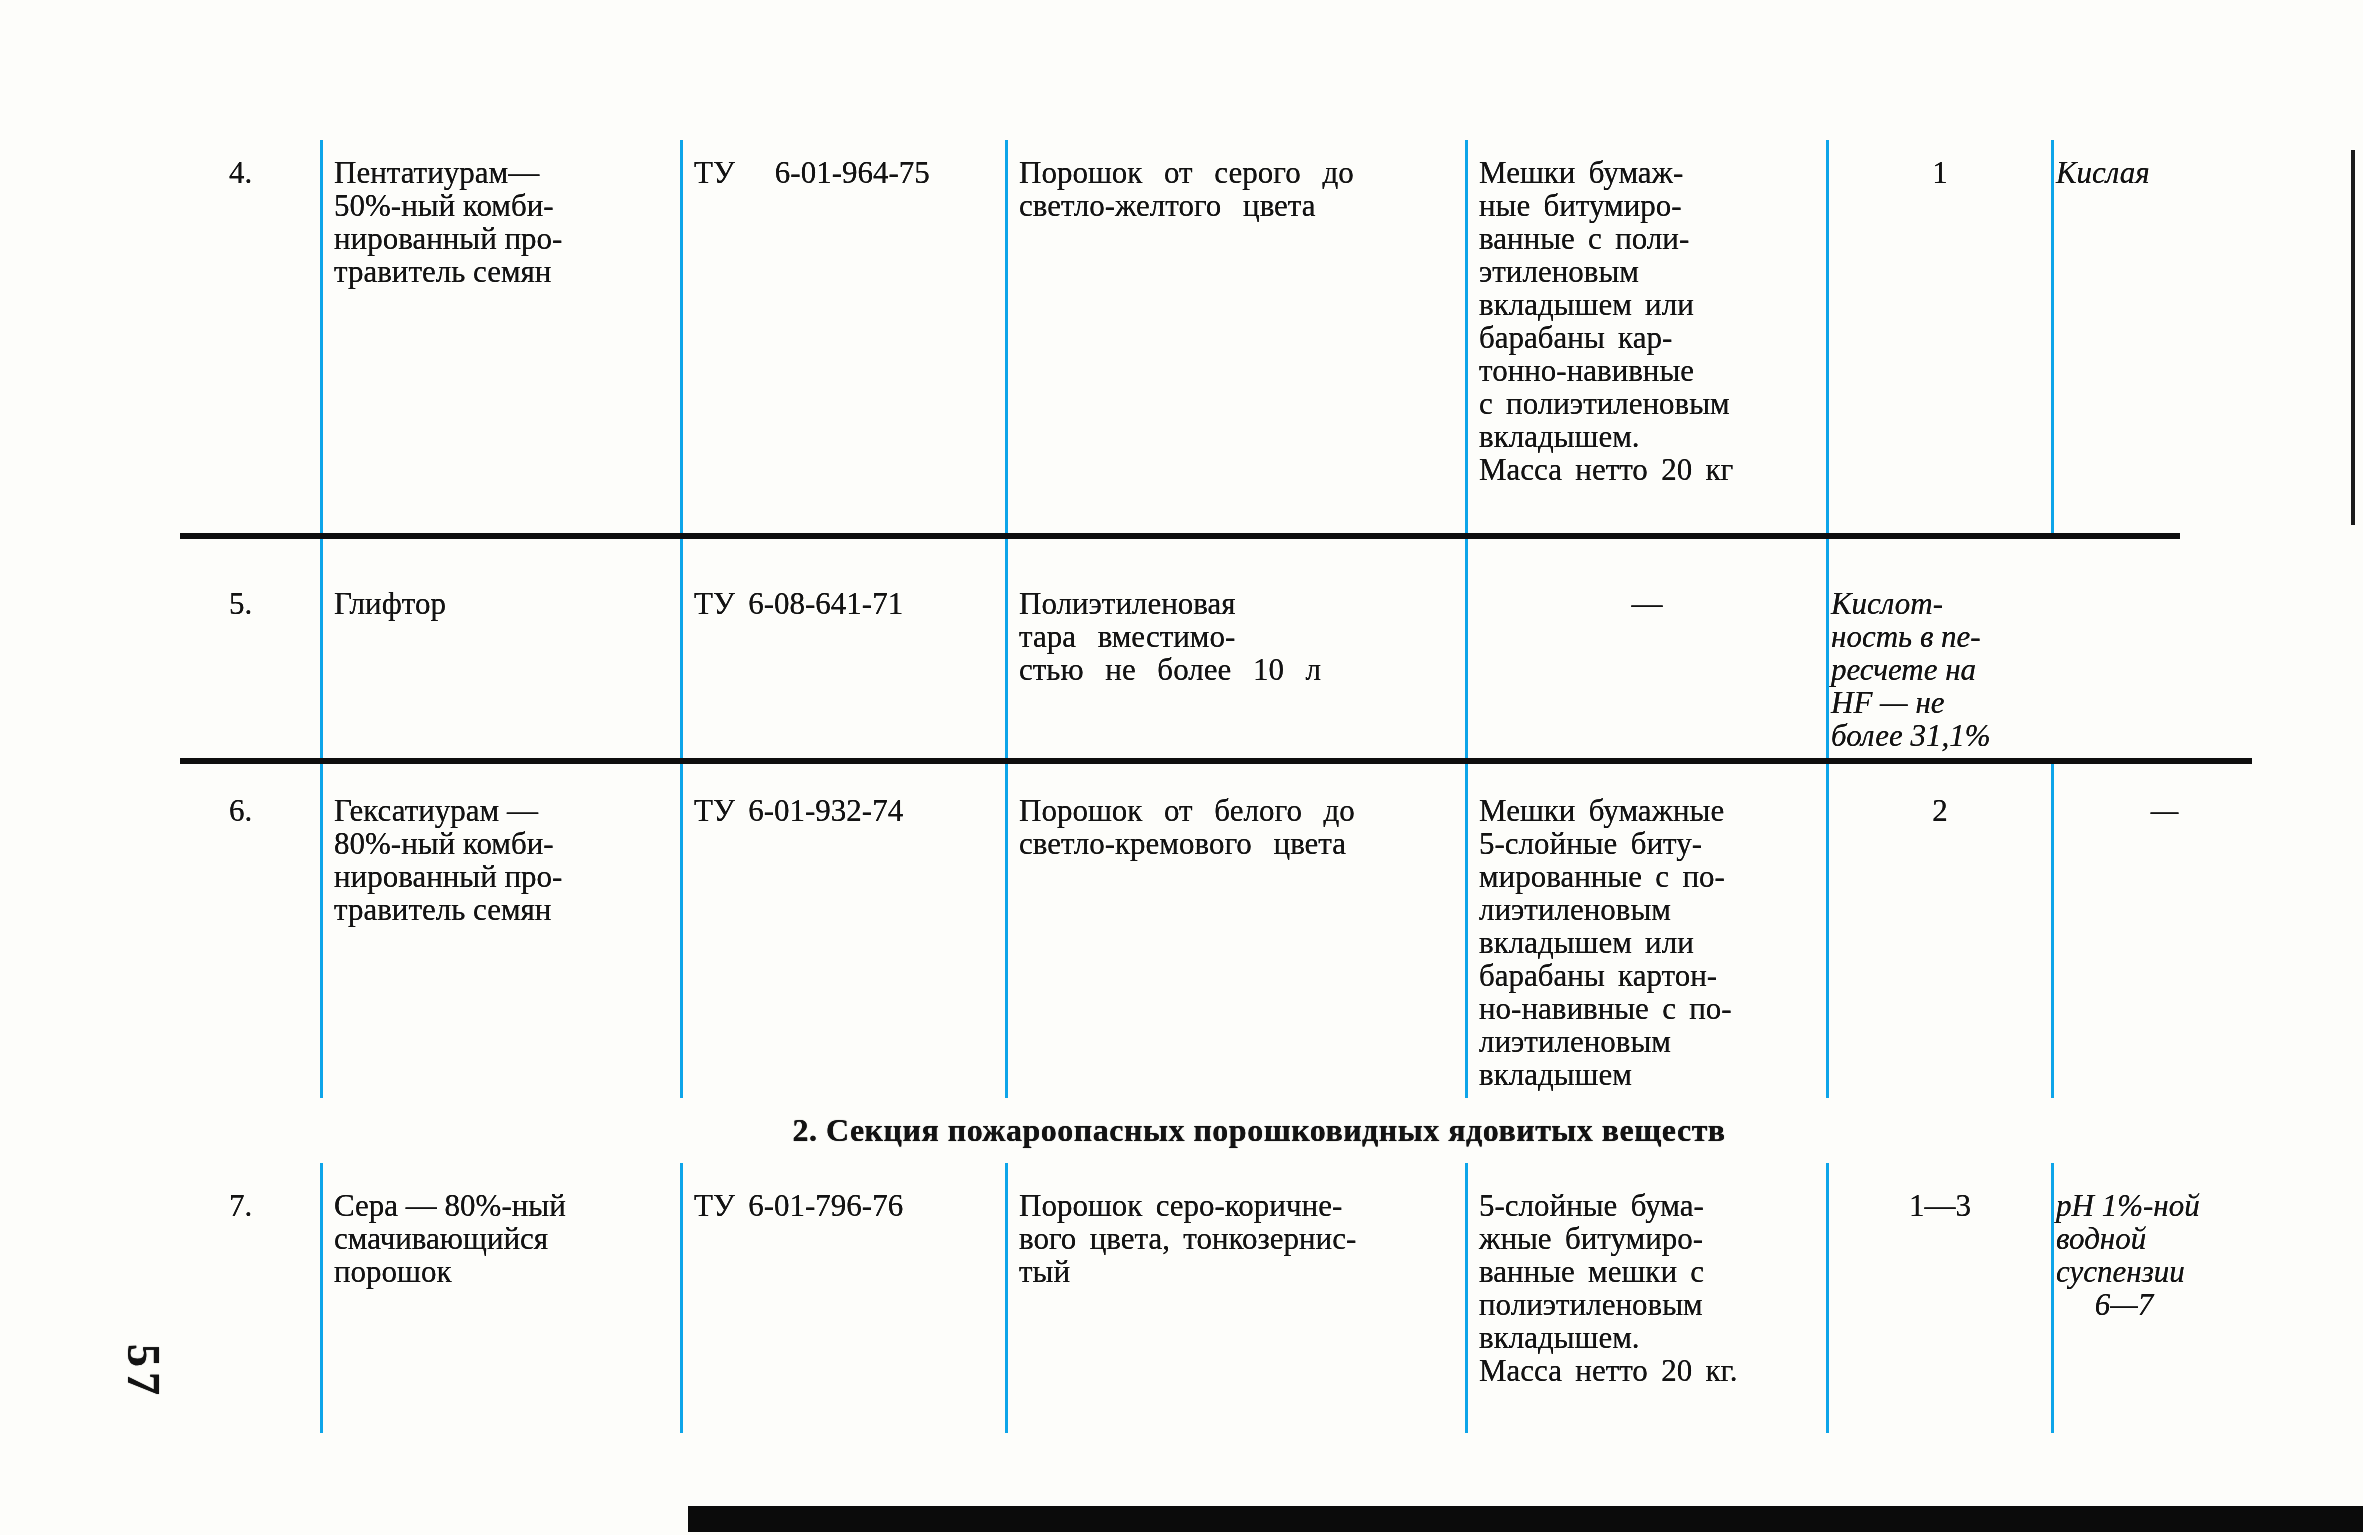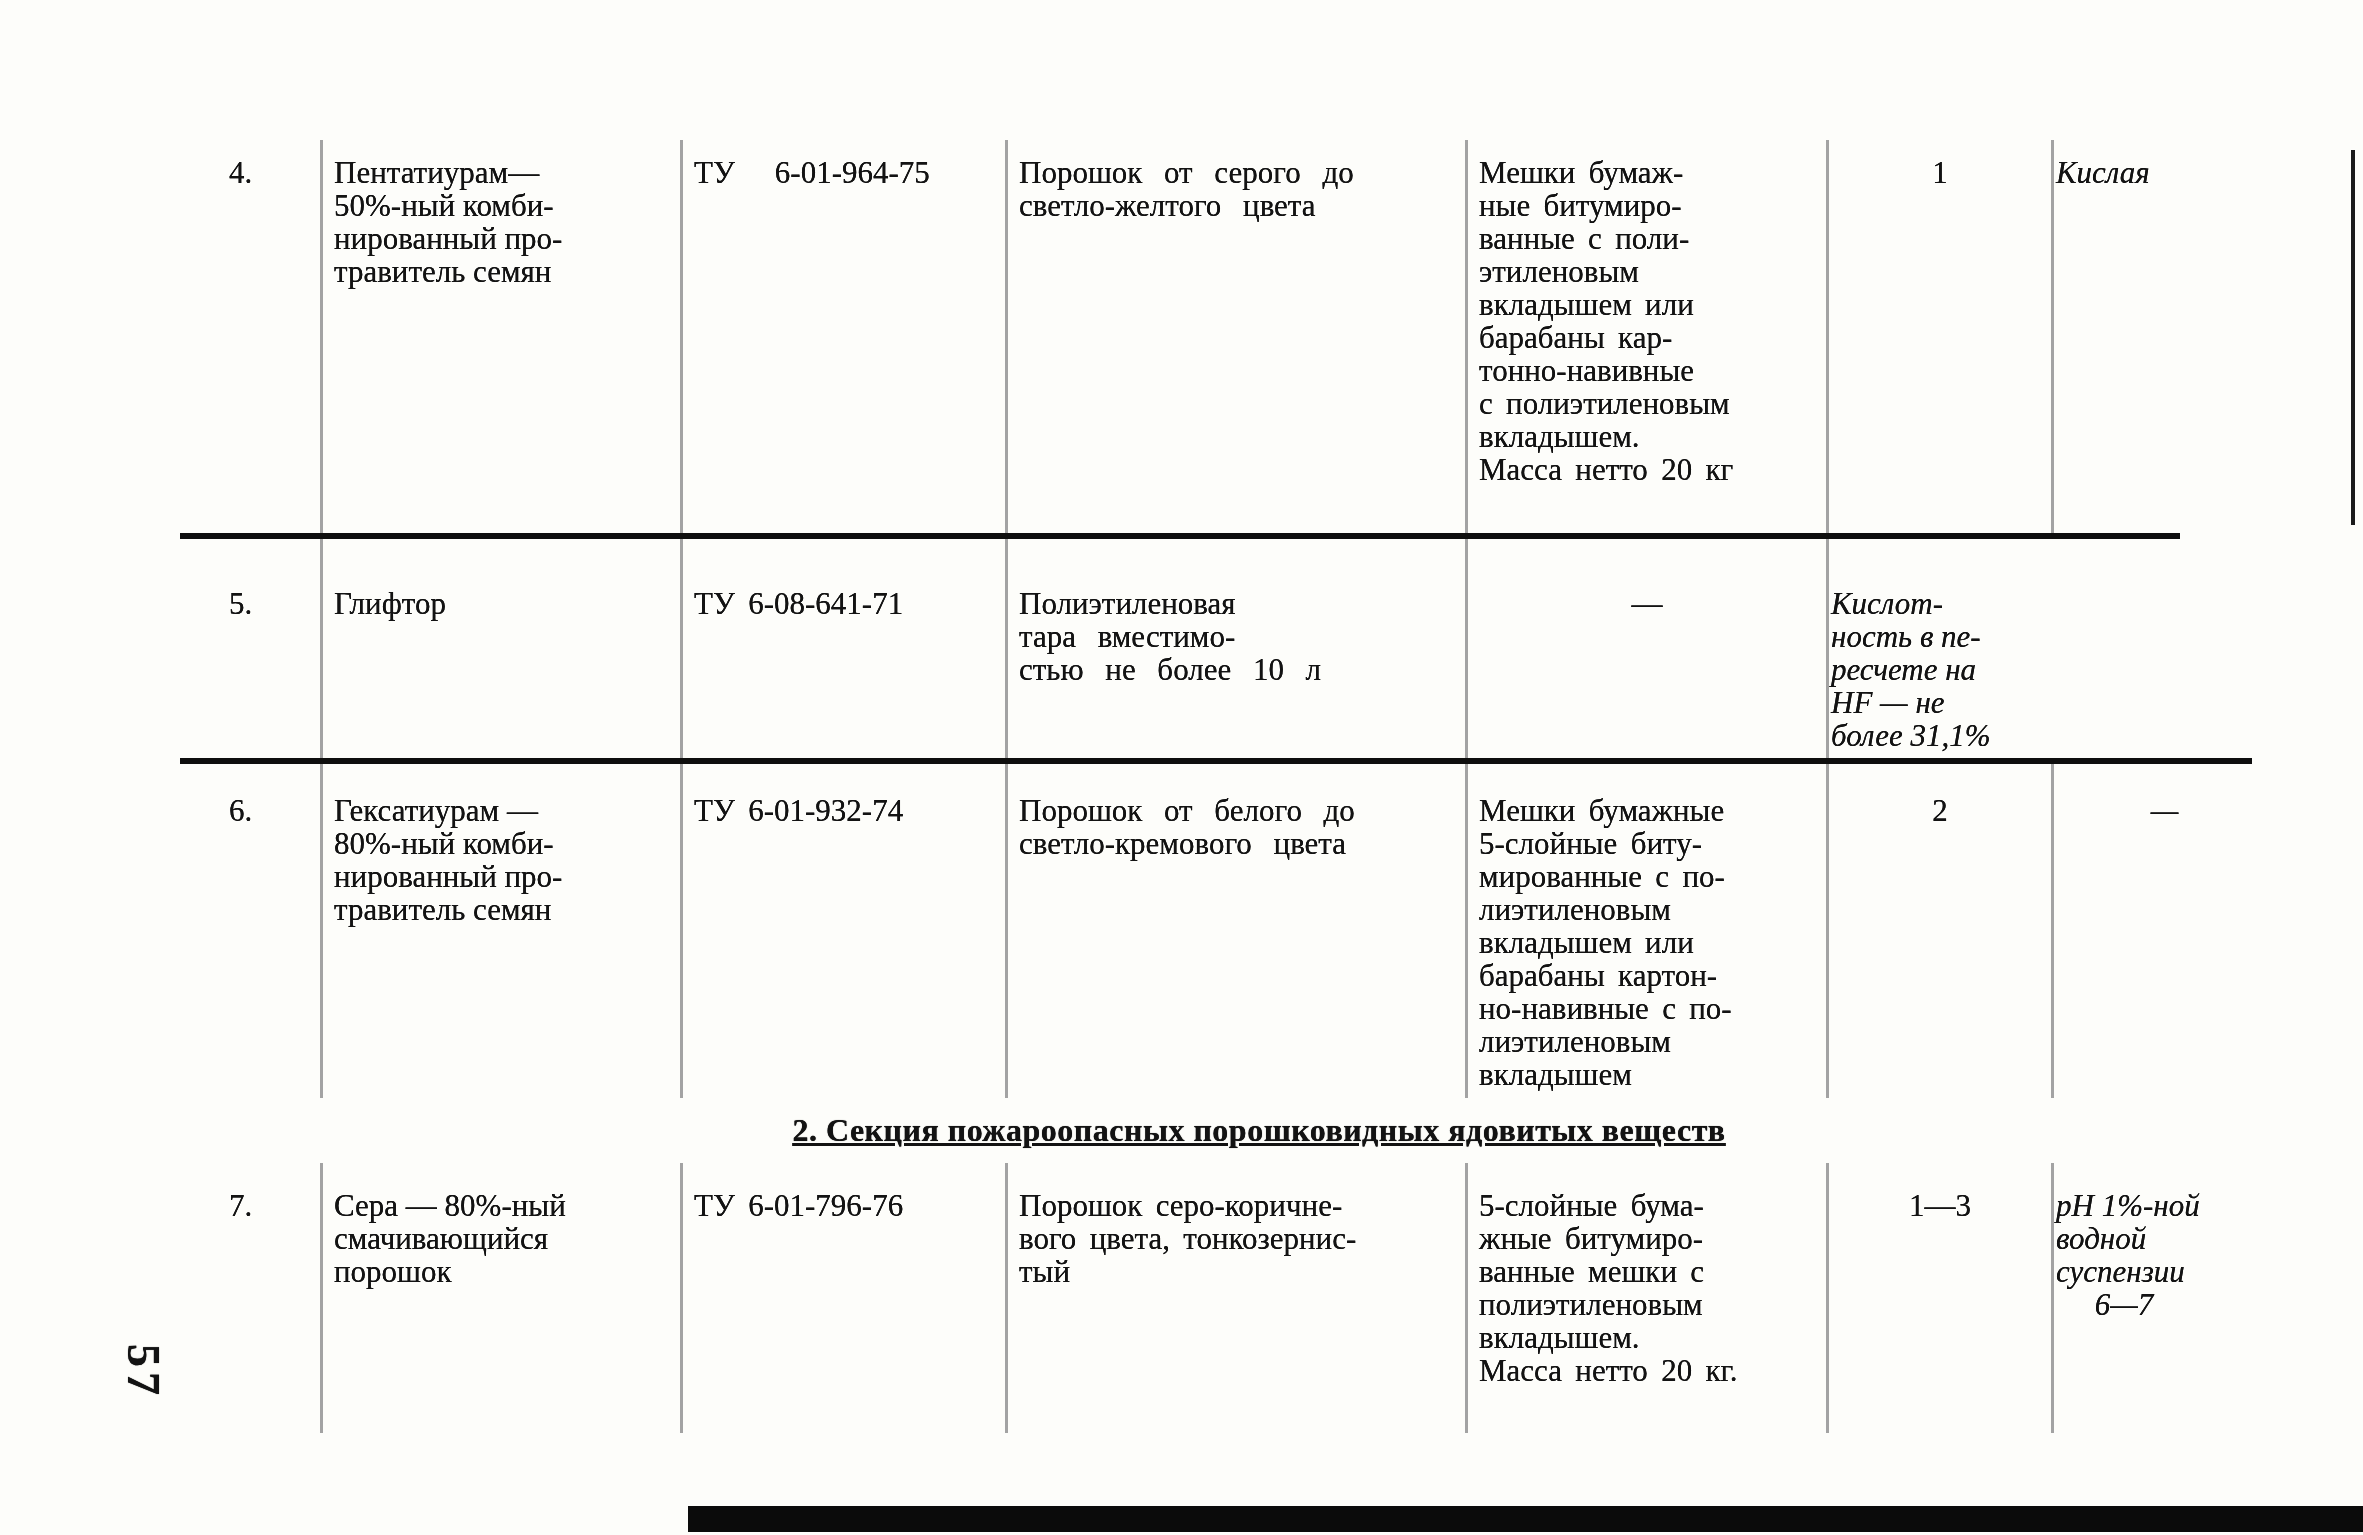--- a/index.html
+++ b/index.html
@@ -12,21 +12,21 @@
     overflow:hidden;
   }
   .tbl{position:absolute;left:155px;top:140px;width:2208px;}
   .trow{display:grid;grid-template-columns:165px 360px 325px 460px 361px 225px 312px;}
   .r4{min-height:393px;}
   .r5{min-height:216px;}
   .r6{min-height:334px;}
   .r7{min-height:270px;}
   .cell{
     box-sizing:border-box;
-    border-left:3px solid #a3a3a3;
+    border-left:3px solid #0ea5e9;
     padding:16px 6px 6px 11px;
     font-size:31px;line-height:33px;
     white-space:pre-line;
     text-shadow:0 0 0.6px #000;
   }
   .cell.first{border-left:none;padding-left:74px;}
   .cell.count{text-align:center;padding-left:0;padding-right:0;}
   .cell.quality{padding-left:2px;font-style:italic;}
   .cell.qcenter{text-align:center;padding-right:90px;}
   .r5 .cell{padding-top:48px;}
@@ -34,21 +34,20 @@
   .r7 .cell{padding-top:26px;}
   .ws1{word-spacing:0.45em;}
   .ws2{word-spacing:0.18em;}
   .sep{height:6px;background:#0e0e0e;margin-left:25px;}
   .sep1{width:2000px;}
   .sep2{width:2072px;}
   .section-header{
     height:65px;display:flex;align-items:center;justify-content:center;
     font-weight:bold;font-size:32px;letter-spacing:0.5px;
     text-shadow:0 0 0.7px #000;
-    text-decoration:underline;
   }
   .pageno{
     position:absolute;left:143px;top:1372px;
     transform:translate(-50%,-50%) rotate(90deg);
     font-size:46px;font-weight:bold;letter-spacing:5px;
     text-shadow:0 0 0.8px #000;
   }
   .bottom-bar{
     position:absolute;left:688px;top:1506px;width:1675px;height:26px;
     background:#0b0b0b;

